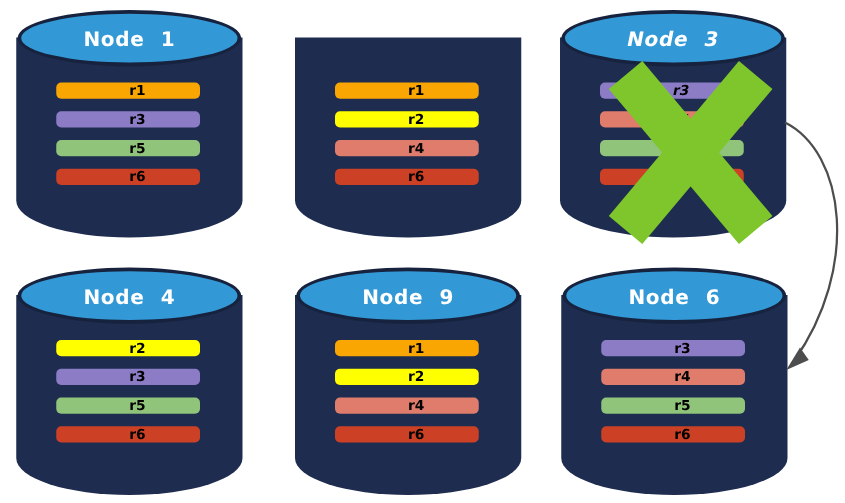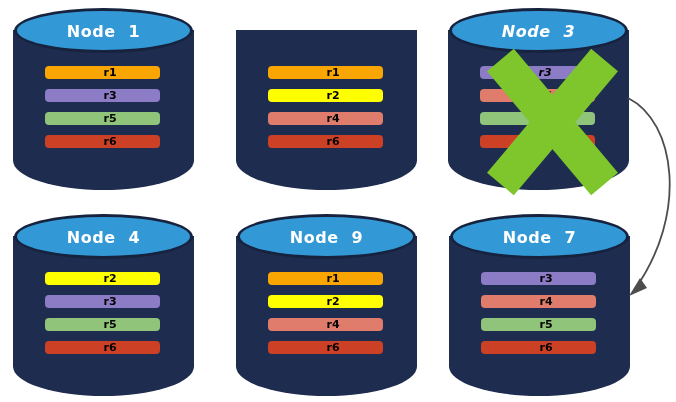--- a/index.html
+++ b/index.html
@@ -118,21 +118,21 @@
       <div class="bar" style="background-color: rgb(249, 166, 2);">r1</div>
       <div class="bar" style="background-color: rgb(255, 255, 0);">r2</div>
       <div class="bar" style="background-color: rgb(224, 124, 108);">r4</div>
       <div class="bar" style="background-color: rgb(204, 65, 37);">r6</div>
     </div>
   </div>
 
   <div class="node" style="left:449px;top:214px;">
     <div class="cyl-body"></div>
     <div class="cyl-top">
-      <div class="node-title">Node 7</div>
+      <div class="node-title">Node 6</div>
     </div>
     <div class="bars">
       <div class="bar" style="background-color: rgb(140, 124, 198);">r3</div>
       <div class="bar" style="background-color: rgb(224, 124, 108);">r4</div>
       <div class="bar" style="background-color: rgb(143, 196, 122);">r5</div>
       <div class="bar" style="background-color: rgb(204, 65, 37);">r6</div>
     </div>
   </div>
 
   <svg class="arrow-layer" width="676" height="402" viewBox="0 0 676 402" aria-hidden="true">

